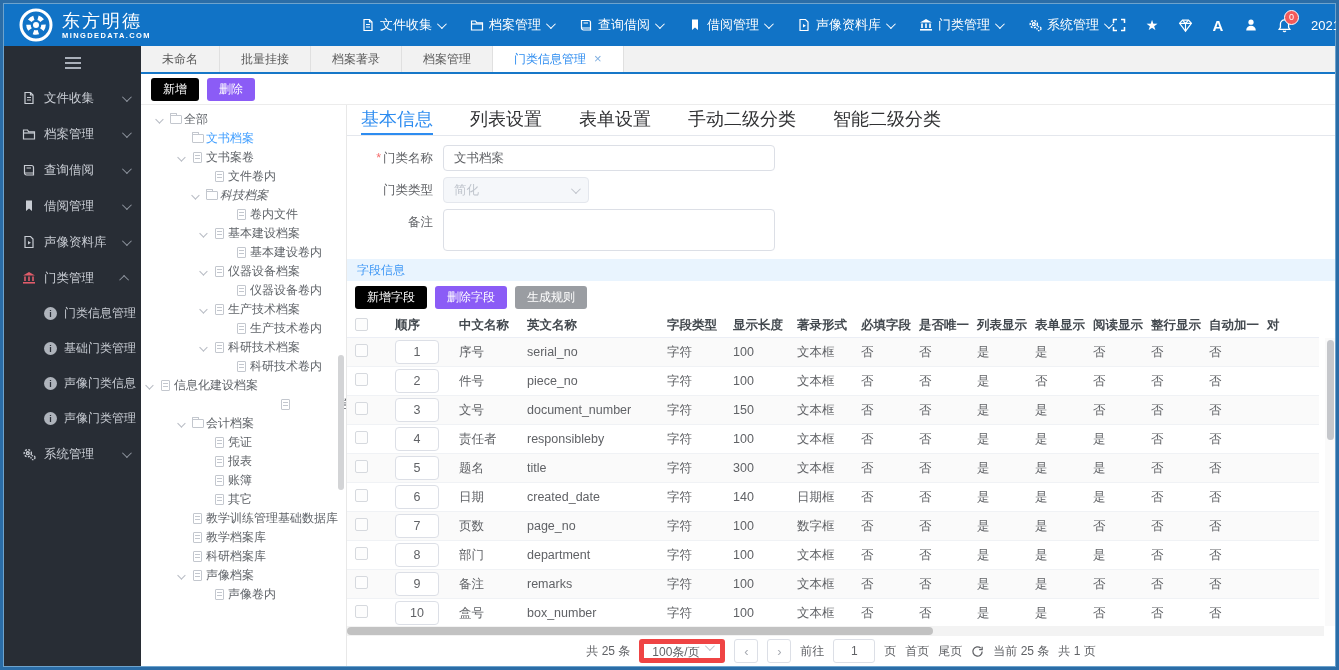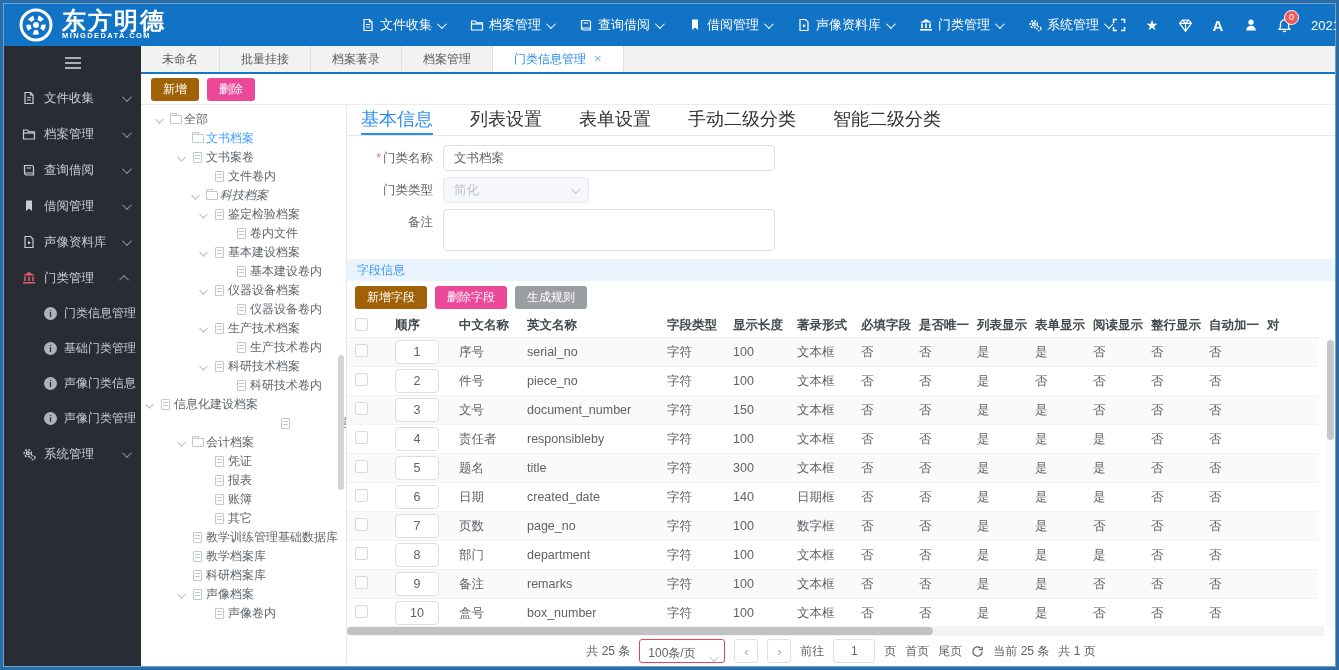--- a/index.html
+++ b/index.html
@@ -10,21 +10,21 @@
     box-shadow: inset 0 0 0 1px #6da3cd;
     background: #fff;
     position: relative;
   }
   .app { position:absolute; inset:1px; display:flex; flex-direction:column; }
 
   
   .topbar { height:42px; background:#1173c6; display:flex; align-items:center; color:#fff; flex:none; padding:0 10px 0 14px; }
   .logo { display:flex; align-items:center; width:215px; flex:none; }
   .logo-mark { width:36px; height:36px; margin-right:8px; flex:none; }
-  .logo-txt .t1 { font-size:24px; font-weight:bold; letter-spacing:2px; line-height:20px; }
+  .logo-txt .t1 { font-size:18px; font-weight:normal; letter-spacing:2px; line-height:20px; }
   .logo-txt .t2 { font-size:7.5px; font-weight:bold; letter-spacing:1.4px; line-height:9px; }
   .top-menus { display:flex; align-items:center; gap:26px; margin-left:128px; }
   .tmenu { display:flex; align-items:center; gap:5px; font-size:13px; cursor:pointer; white-space:nowrap; }
   .tmenu svg { flex:none; }
   .chev { width:7px; height:7px; border-right:1.5px solid currentColor; border-bottom:1.5px solid currentColor; transform:rotate(45deg) translateY(-2px); display:inline-block; }
   .chev.up { transform:rotate(-135deg) translateY(-2px); }
   .top-actions { margin-left:auto; display:flex; align-items:center; gap:17px; }
   .ticon { width:16px; height:16px; display:flex; align-items:center; justify-content:center; font-size:14px; cursor:pointer; }
   .bell-wrap { position:relative; }
   .badge { position:absolute; top:-7px; left:8px; background:#f25a5a; color:#fff; border:1px solid #fff;
@@ -47,22 +47,22 @@
   .info-ic::before { content:"i"; }
 
   
   .main { flex:1; display:flex; flex-direction:column; min-width:0; background:#fff; }
   .tabbar { height:28px; background:#f2f2f2; display:flex; border-bottom:2px solid #1677c8; flex:none; }
   .mtab { padding:12px 21px; line-height:26px; font-size:12px; color:#5a5a5a; border-right:1px solid #e0e0e0; cursor:pointer; display:flex; align-items:center; gap:8px; white-space:nowrap; }
   .mtab.active { background:#fff; color:#2d8cf0; }
   .mtab .x { color:#7faee0; font-size:13px; }
   .toolbar { height:31px; display:flex; align-items:center; gap:8px; padding:0 10px; border-bottom:1px solid #ececec; flex:none; }
   .btn { border:none; border-radius:3px; color:#fff; font-size:12px; height:23px; padding:0 12px; cursor:pointer; font-family:inherit; }
-  .btn.green { background:#a16207;text-align:right; }
-  .btn.red { background:#ec4899; }
+  .btn.green { background:#000000;text-align:right; }
+  .btn.red { background:#8b5cf6; }
   .btn.gray { background:#9a9da2; }
 
   .content { flex:1; display:flex; min-height:0; }
 
   
   .tree-panel { width:206px; flex:none; border-right:1px solid #e8e8e8; position:relative; overflow:hidden; padding-top:5px; }
   .titem { height:19px; display:flex; align-items:center; font-size:12px; color:#5f6368; cursor:pointer; white-space:nowrap; }
   .titem.selected { color:#409eff; }
   .tcaret { width:16px; flex:none; display:flex; justify-content:center; }
   .tcaret i { width:5.5px; height:5.5px; border-right:1.3px solid #b8bcc4; border-bottom:1.3px solid #b8bcc4; transform:rotate(45deg) translateY(-1px); }
@@ -105,21 +105,21 @@
   .c7,.c8,.c9,.c10,.c11,.c12,.c13{width:58px;} .c14{width:60px;}
   .checkbox { width:13px; height:13px; border:1px solid #d6d9de; border-radius:2px; background:#fdfdfd; display:inline-block; cursor:pointer; }
   .order-box { display:inline-block; width:44px; height:24px; line-height:22px; border:1px solid #dcdfe6; border-radius:4px; text-align:center; background:#fff; cursor:text; }
   .vscroll { position:absolute; right:0; top:24px; bottom:0; width:10px; background:#fafafa; }
   .vthumb { width:7px; height:100px; background:#c5c7cb; border-radius:4px; margin:2px auto 0; }
 
   .hscroll { height:10px; flex:none; background:#f3f3f3; position:relative; margin-right:11px; }
   .hthumb { position:absolute; left:0; top:1px; height:8px; width:60%; background:#c2c2c2; border-radius:4px; }
 
   .pager { height:30px; flex:none; display:flex; align-items:center; justify-content:center; gap:9px; font-size:12px; color:#606266; }
-  .psel { width:86px; height:24px; border:1px solid #ef4444; border-radius:3px; display:flex; align-items:flex-end; padding:0 8px; color:#606266; cursor:pointer; }
+  .psel { width:86px; height:24px; border:5px solid #ef4444; border-radius:3px; display:flex; align-items:flex-start; padding:0 8px; color:#606266; cursor:pointer; }
   .psel .chev { margin-left:auto; color:#c0c4cc; }
   .pbtn { width:24px; height:24px; border:1px solid #dcdfe6; border-radius:3px; background:#fff; color:#a8abb2; display:flex; align-items:center; justify-content:center; font-size:13px; cursor:pointer; }
   .pinput { width:42px; height:24px; border:1px solid #dcdfe6; border-radius:3px; text-align:center; font-size:12px; color:#606266; font-family:inherit; }
   .plink { cursor:pointer; white-space:nowrap; }
   .refresh { cursor:pointer; display:flex; align-items:center; }
 </style>
 </head>
 <body>
 
 <div class="app">
@@ -389,29 +389,20 @@
             <div class="titem" style="padding-left: 46px; font-style: italic;">
               <span class="tcaret">
                 <i></i>
               </span>
               <span class="ticn">
                 <i class="ic-folder"></i>
               </span>
               <span>科技档案</span>
             </div>
 
-            <div class="titem" style="padding-left: 54px;">
-              <span class="tcaret">
-                <i></i>
-              </span>
-              <span class="ticn">
-                <i class="ic-file"></i>
-              </span>
-              <span>鉴定检验档案</span>
-            </div>
 
             <div class="titem" style="padding-left: 76px;">
               <span class="tcaret" style="visibility: hidden;">
                 <i></i>
               </span>
               <span class="ticn">
                 <i class="ic-file"></i>
               </span>
               <span>卷内文件</span>
             </div>

